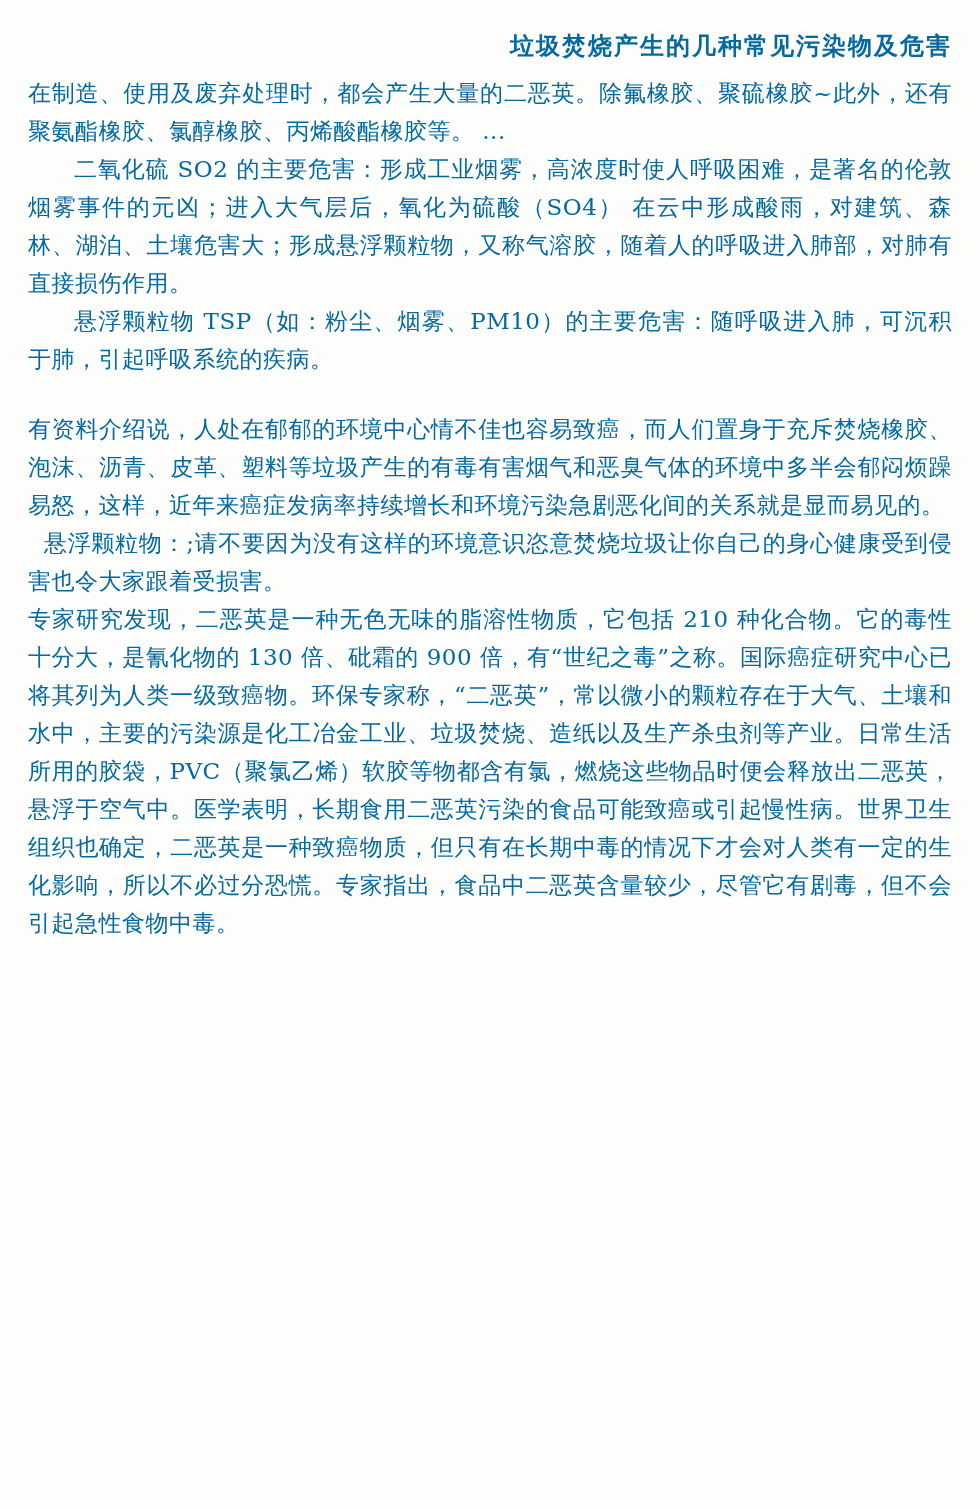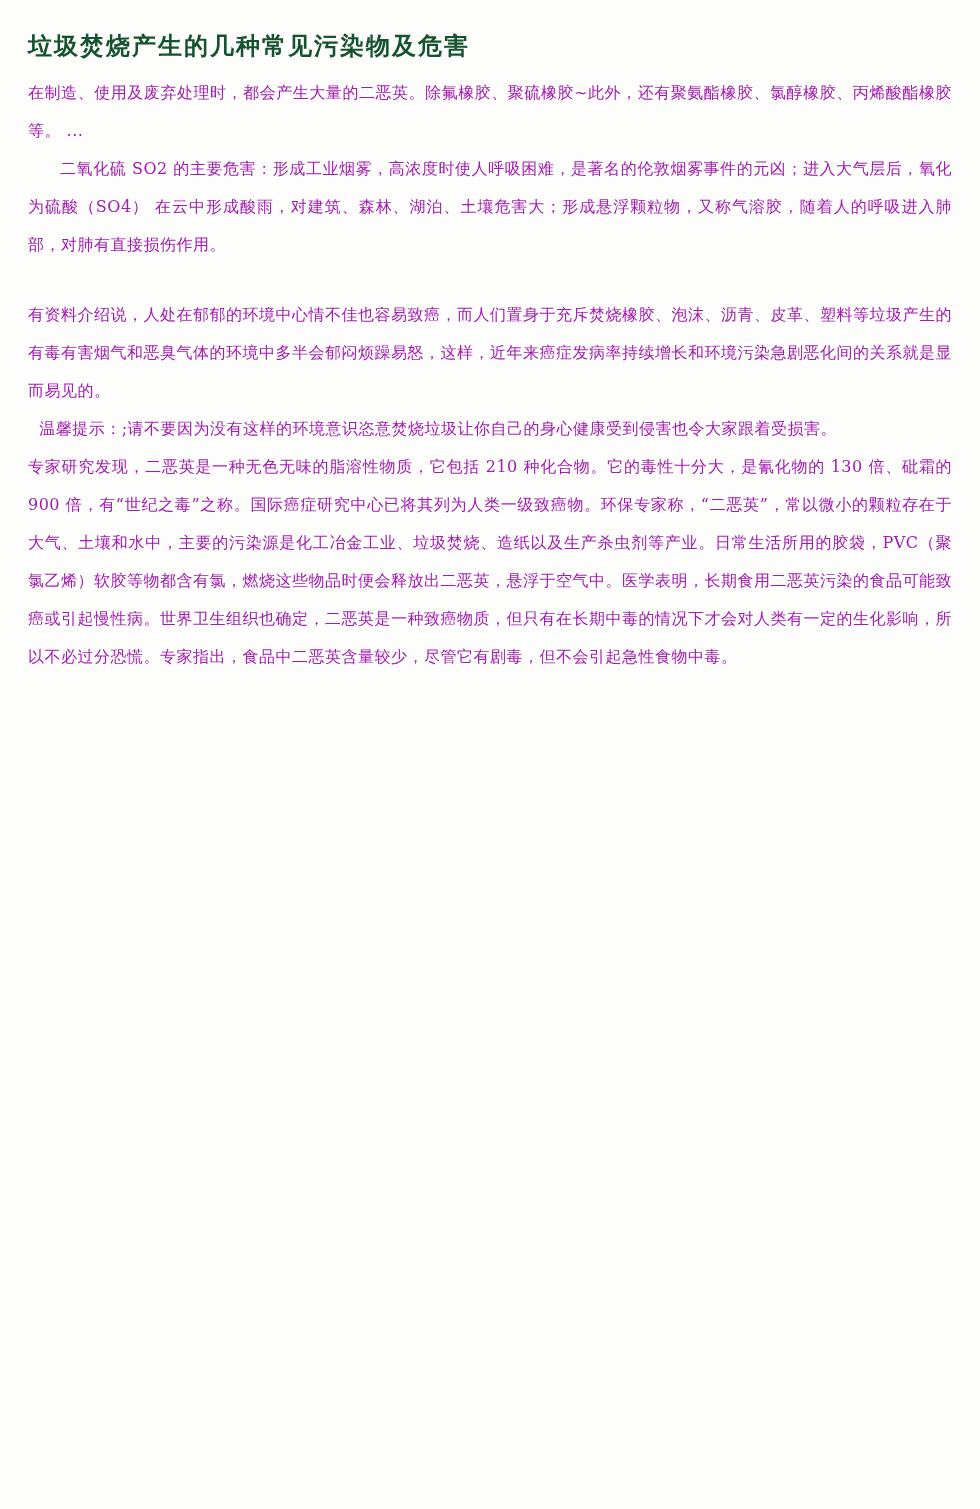--- a/index.html
+++ b/index.html
@@ -15,44 +15,45 @@
     background: #fdfdfc;
     box-sizing: border-box;
     padding: 24px 28px 60px 28px;
     font-family: "DejaVu Serif", "Liberation Serif", serif;
     color: #2e2e2e;
     overflow: hidden;
   }
   .title {
     font-size: 24px;
     font-weight: 600;
-    text-align: left;
+    text-align: right;
     margin: 6px 0 12px 0;
     letter-spacing: 2px;
-    color: #14532d;
+    color: #0369a1;
   }
   .para {
-    font-size: 16px;
+    font-size: 23px;
     line-height: 38px;
     margin: 0;
     text-align: justify;
     letter-spacing: 0.5px;
-    color: #a21caf;
+    color: #0369a1;
     word-break: break-all;
   }
   .indent-none   { text-indent: 0; }
   .indent-small  { text-indent: 0.7em; }
   .indent-normal { text-indent: 2em; }
   .gap-before    { margin-top: 32px; }
 </style>
 </head>
 <body>
 
 <div class="page">
   <h1 class="title">垃圾焚烧产生的几种常见污染物及危害</h1>
   <div id="paragraphs">
       <p class="para indent-none">在制造、使用及废弃处理时，都会产生大量的二恶英。除氟橡胶、聚硫橡胶~此外，还有聚氨酯橡胶、氯醇橡胶、丙烯酸酯橡胶等。 ...</p>
       <p class="para indent-normal">二氧化硫 SO2 的主要危害：形成工业烟雾，高浓度时使人呼吸困难，是著名的伦敦烟雾事件的元凶；进入大气层后，氧化为硫酸（SO4） 在云中形成酸雨，对建筑、森林、湖泊、土壤危害大；形成悬浮颗粒物，又称气溶胶，随着人的呼吸进入肺部，对肺有直接损伤作用。</p>
+      <p class="para indent-normal">悬浮颗粒物 TSP（如：粉尘、烟雾、PM10）的主要危害：随呼吸进入肺，可沉积于肺，引起呼吸系统的疾病。</p>
       <p class="para indent-none gap-before">有资料介绍说，人处在郁郁的环境中心情不佳也容易致癌，而人们置身于充斥焚烧橡胶、泡沫、沥青、皮革、塑料等垃圾产生的有毒有害烟气和恶臭气体的环境中多半会郁闷烦躁易怒，这样，近年来癌症发病率持续增长和环境污染急剧恶化间的关系就是显而易见的。</p>
-      <p class="para indent-small">温馨提示：;请不要因为没有这样的环境意识恣意焚烧垃圾让你自己的身心健康受到侵害也令大家跟着受损害。</p>
+      <p class="para indent-small">悬浮颗粒物：;请不要因为没有这样的环境意识恣意焚烧垃圾让你自己的身心健康受到侵害也令大家跟着受损害。</p>
       <p class="para indent-none">专家研究发现，二恶英是一种无色无味的脂溶性物质，它包括 210 种化合物。它的毒性十分大，是氰化物的 130 倍、砒霜的 900 倍，有“世纪之毒”之称。国际癌症研究中心已将其列为人类一级致癌物。环保专家称，“二恶英”，常以微小的颗粒存在于大气、土壤和水中，主要的污染源是化工冶金工业、垃圾焚烧、造纸以及生产杀虫剂等产业。日常生活所用的胶袋，PVC（聚氯乙烯）软胶等物都含有氯，燃烧这些物品时便会释放出二恶英，悬浮于空气中。医学表明，长期食用二恶英污染的食品可能致癌或引起慢性病。世界卫生组织也确定，二恶英是一种致癌物质，但只有在长期中毒的情况下才会对人类有一定的生化影响，所以不必过分恐慌。专家指出，食品中二恶英含量较少，尽管它有剧毒，但不会引起急性食物中毒。</p>
     </div>
 </div>
 
 </body></html>

